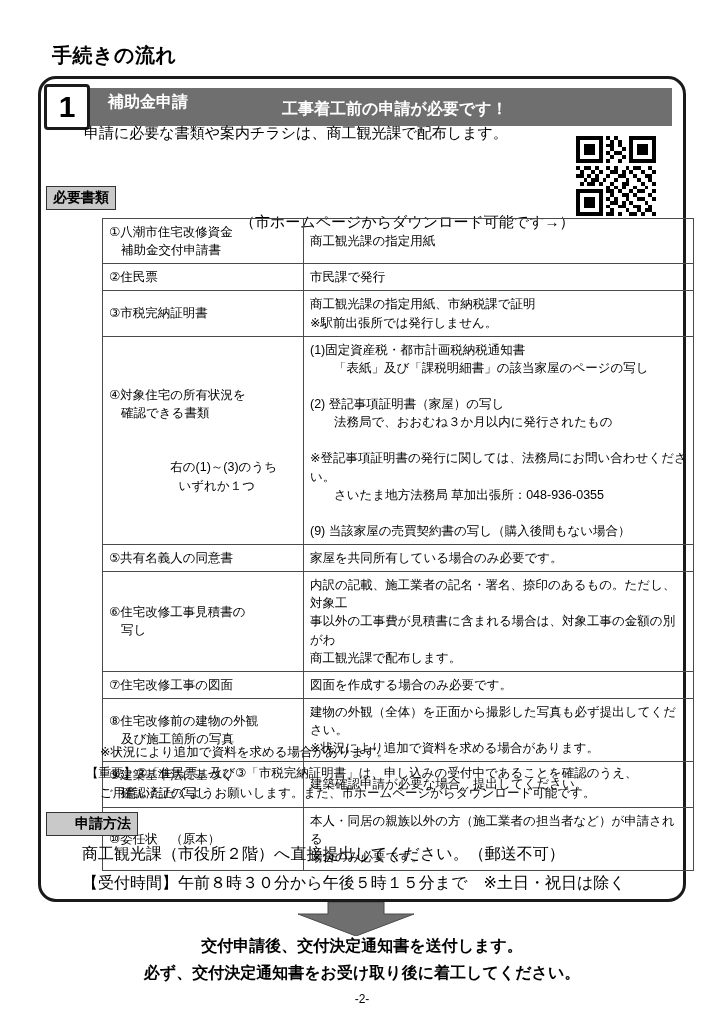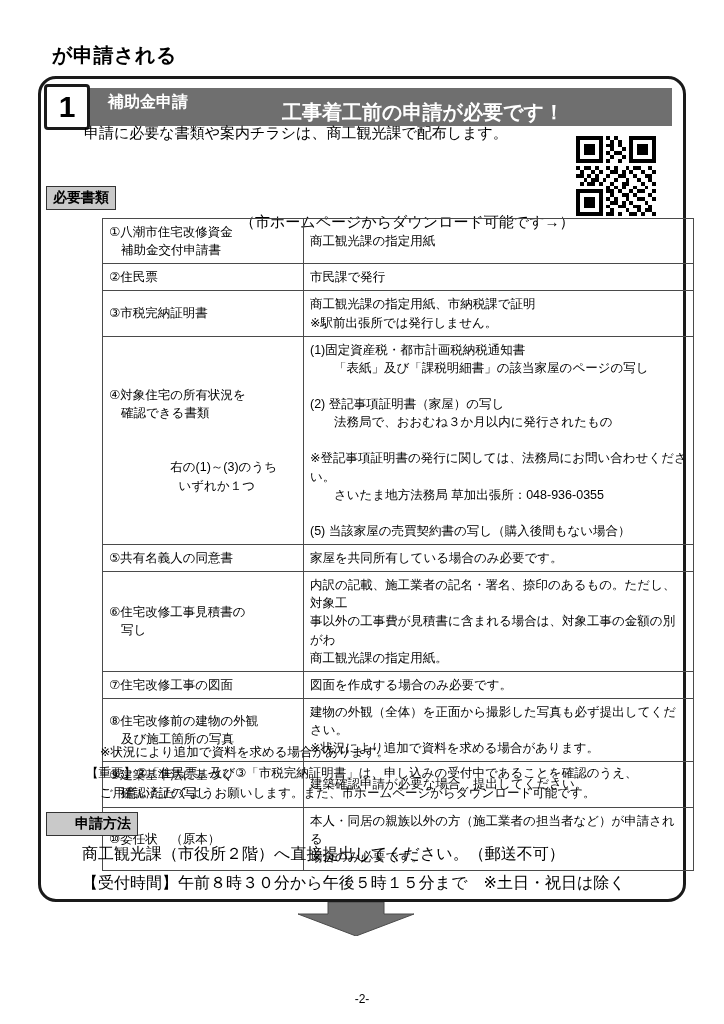--- a/index.html
+++ b/index.html
@@ -72,21 +72,21 @@
     left: 108px;
     top: 92px;
     font-size: 16px;
     font-weight: bold;
     color: #ffffff;
   }
   .step-note {
     position: absolute;
     left: 282px;
     top: 99px;
-    font-size: 20px;
+    font-size: 16px;
     font-weight: bold;
     color: #ffffff;
   }
   .intro1 {
     position: absolute;
     left: 84px;
     top: 124px;
     font-size: 15px;
   }
   .intro2 {
@@ -188,21 +188,21 @@
     width: 724px;
     text-align: center;
     font-size: 12px;
   }
 </style>
 </head>
 <body>
 
 <div class="page">
 
-  <div class="heading">が申請される</div>
+  <div class="heading">手続きの流れ</div>
 
   <div class="round-box"></div>
 
   <div class="step-bar"></div>
   <div class="step-num">1</div>
   <div class="step-title">補助金申請</div>
   <div class="step-note">工事着工前の申請が必要です！</div>
 
   <div class="intro1">申請に必要な書類や案内チラシは、商工観光課で配布します。</div>
   <div class="intro2">（市ホームページからダウンロード可能です→）</div>
@@ -355,40 +355,40 @@
           <span class="rightish">右の(1)～(3)のうち</span>
           <span class="rightish2">いずれか１つ</span>
         </td>
         <td>
           <span>(1)固定資産税・都市計画税納税通知書</span><br>
           <span class="indent2">「表紙」及び「課税明細書」の該当家屋のページの写し</span><br>
           <span>(2) 登記事項証明書（家屋）の写し</span><br>
           <span class="indent2">法務局で、おおむね３か月以内に発行されたもの</span><br>
           <span>※登記事項証明書の発行に関しては、法務局にお問い合わせください。</span><br>
           <span class="indent2">さいたま地方法務局 草加出張所：048-936-0355</span><br>
-          <span>(5) 当該家屋の売買契約書の写し（購入後間もない場合）</span>
+          <span>(9) 当該家屋の売買契約書の写し（購入後間もない場合）</span>
         </td>
       </tr>
       <tr>
         <td class="c1">
           <span>⑤共有名義人の同意書</span>
         </td>
         <td>
           <span>家屋を共同所有している場合のみ必要です。</span>
         </td>
       </tr>
       <tr>
         <td class="c1">
           <span>⑥住宅改修工事見積書の</span><br>
           <span class="indent1">写し</span>
         </td>
         <td>
           <span>内訳の記載、施工業者の記名・署名、捺印のあるもの。ただし、対象工</span><br>
           <span>事以外の工事費が見積書に含まれる場合は、対象工事の金額の別がわ</span><br>
-          <span>商工観光課の指定用紙。</span>
+          <span>商工観光課で配布します。</span>
         </td>
       </tr>
       <tr>
         <td class="c1">
           <span>⑦住宅改修工事の図面</span>
         </td>
         <td>
           <span>図面を作成する場合のみ必要です。</span>
         </td>
       </tr>
@@ -435,16 +435,20 @@
     <div>商工観光課（市役所２階）へ直接提出してください。（郵送不可）</div>
     <div>【受付時間】午前８時３０分から午後５時１５分まで　※土日・祝日は除く</div>
   </div>
 
   <div class="arrow">
     <svg width="120" height="34" viewBox="0 0 120 34">
       <polygon points="32,0 88,0 88,12 118,12 60,34 2,12 32,12" fill="#6f6f6f" stroke="#4a4a4a" stroke-width="1"></polygon>
     </svg>
   </div>
 
+  <div class="footer-msg">
+    <div>交付申請後、交付決定通知書を送付します。</div>
+    <div>必ず、交付決定通知書をお受け取り後に着工してください。</div>
+  </div>
 
   <div class="pagenum">-2-</div>
 
 </div>
 
 </body></html>

